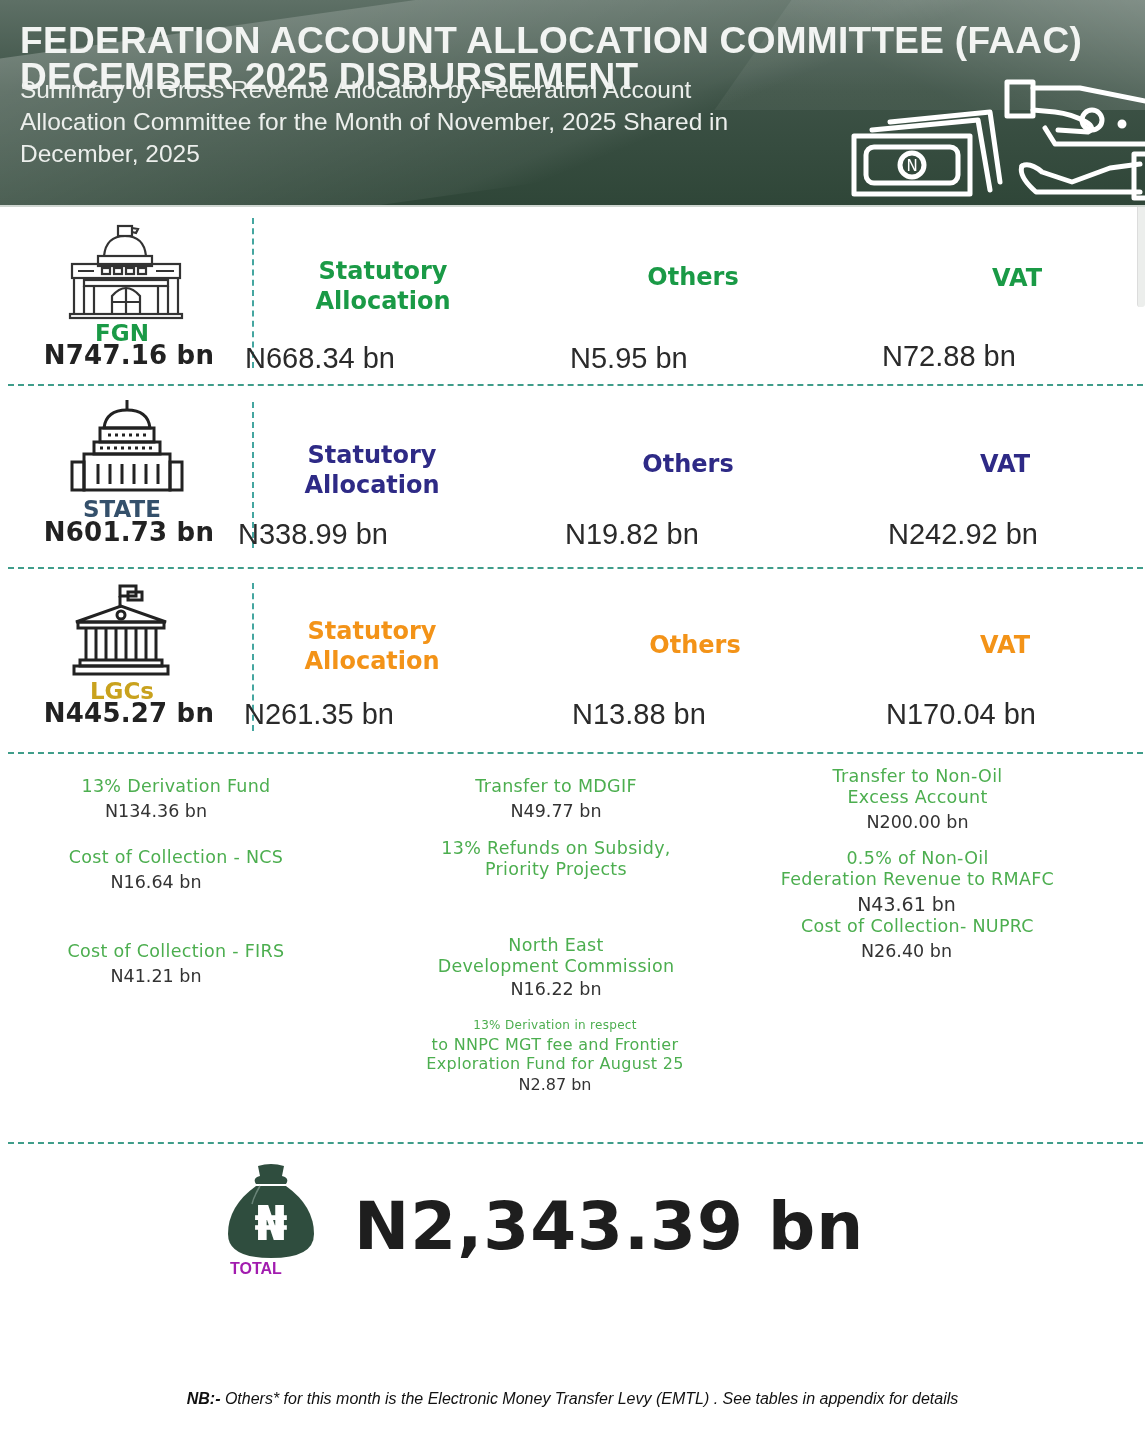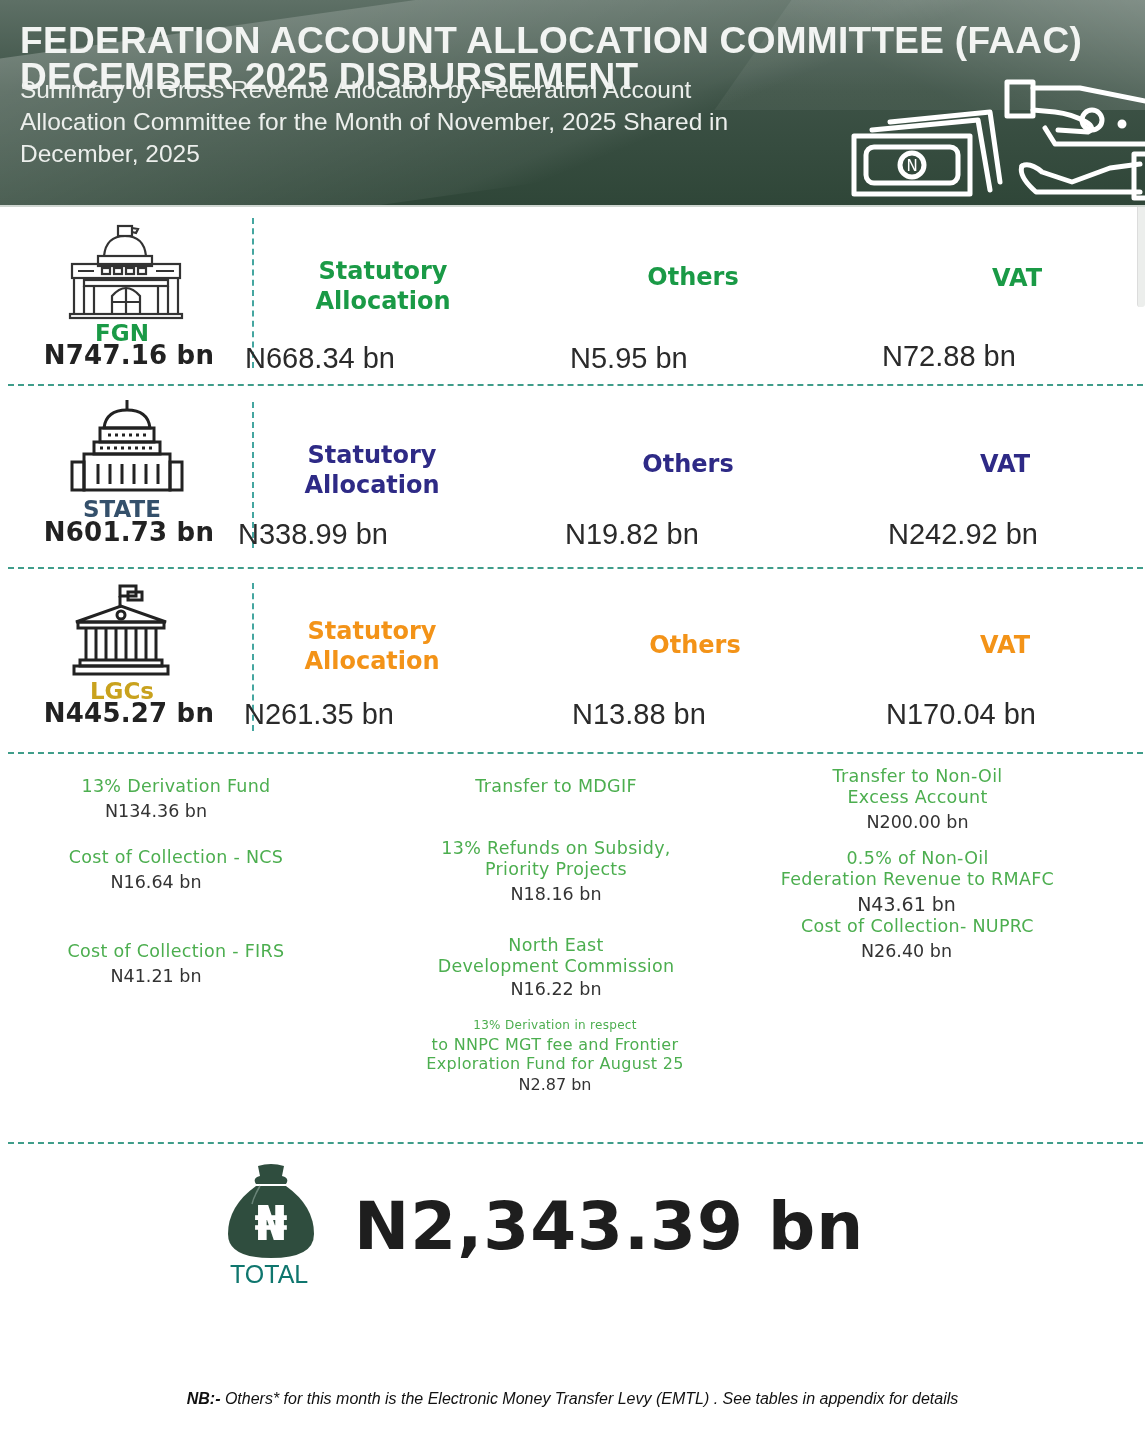--- a/index.html
+++ b/index.html
@@ -83,21 +83,21 @@
     }
     .item-val {
       font-family: "DejaVu Sans", sans-serif; color: #333; font-size: 17.5px;
       line-height: 24px; margin-top: 2px;
     }
 
     
     .total-icon { position: absolute; left: 226px; top: 1162px; }
     .total-label {
       position: absolute; left: 230px; top: 1260px; font-family: "Liberation Sans", sans-serif;
-      font-weight: normal; color: #0f766e; font-size: 25px;
+      font-weight: bold; color: #a21caf; font-size: 16px;
     }
     .total-value {
       position: absolute; left: 354px; top: 1188px; font-family: "DejaVu Sans", sans-serif;
       font-weight: bold; color: #1e1e1e; font-size: 66px; letter-spacing: 1px;
       white-space: nowrap;
     }
 
     .note {
       position: absolute; left: 0; top: 1390px; width: 1145px; text-align: center;
       font-family: "Liberation Sans", sans-serif; font-style: italic; font-size: 16px; color: #111;
@@ -232,25 +232,25 @@
     <div class="item-label">Cost of Collection - NCS</div>
     <div class="item-val" style="margin-left:-40px;">N16.64 bn</div>
   </div>
   <div class="item" style="left:26px;top:941px;width:300px;">
     <div class="item-label">Cost of Collection - FIRS</div>
     <div class="item-val" style="margin-left:-40px;">N41.21 bn</div>
   </div>
 
   <div class="item" style="left:376px;top:776px;width:360px;">
     <div class="item-label">Transfer to MDGIF</div>
+    <div class="item-val">N49.77 bn</div>
   </div>
   <div class="item" style="left:376px;top:838px;width:360px;">
     <div class="item-label">13% Refunds on Subsidy,</div>
     <div class="item-label">Priority Projects</div>
-    <div class="item-val">N18.16 bn</div>
   </div>
   <div class="item" style="left:376px;top:935px;width:360px;">
     <div class="item-label">North East</div>
     <div class="item-label">Development Commission</div>
     <div class="item-val" style="margin-top:0;">N16.22 bn</div>
   </div>
   <div class="item" style="left:370px;top:1016px;width:370px;">
     <div class="item-label" style="font-size:12px;line-height:19px;">13% Derivation in respect</div>
     <div class="item-label" style="font-size:16px;line-height:19px;">to NNPC MGT fee and Frontier</div>
     <div class="item-label" style="font-size:16px;line-height:19px;">Exploration Fund for August 25</div>

